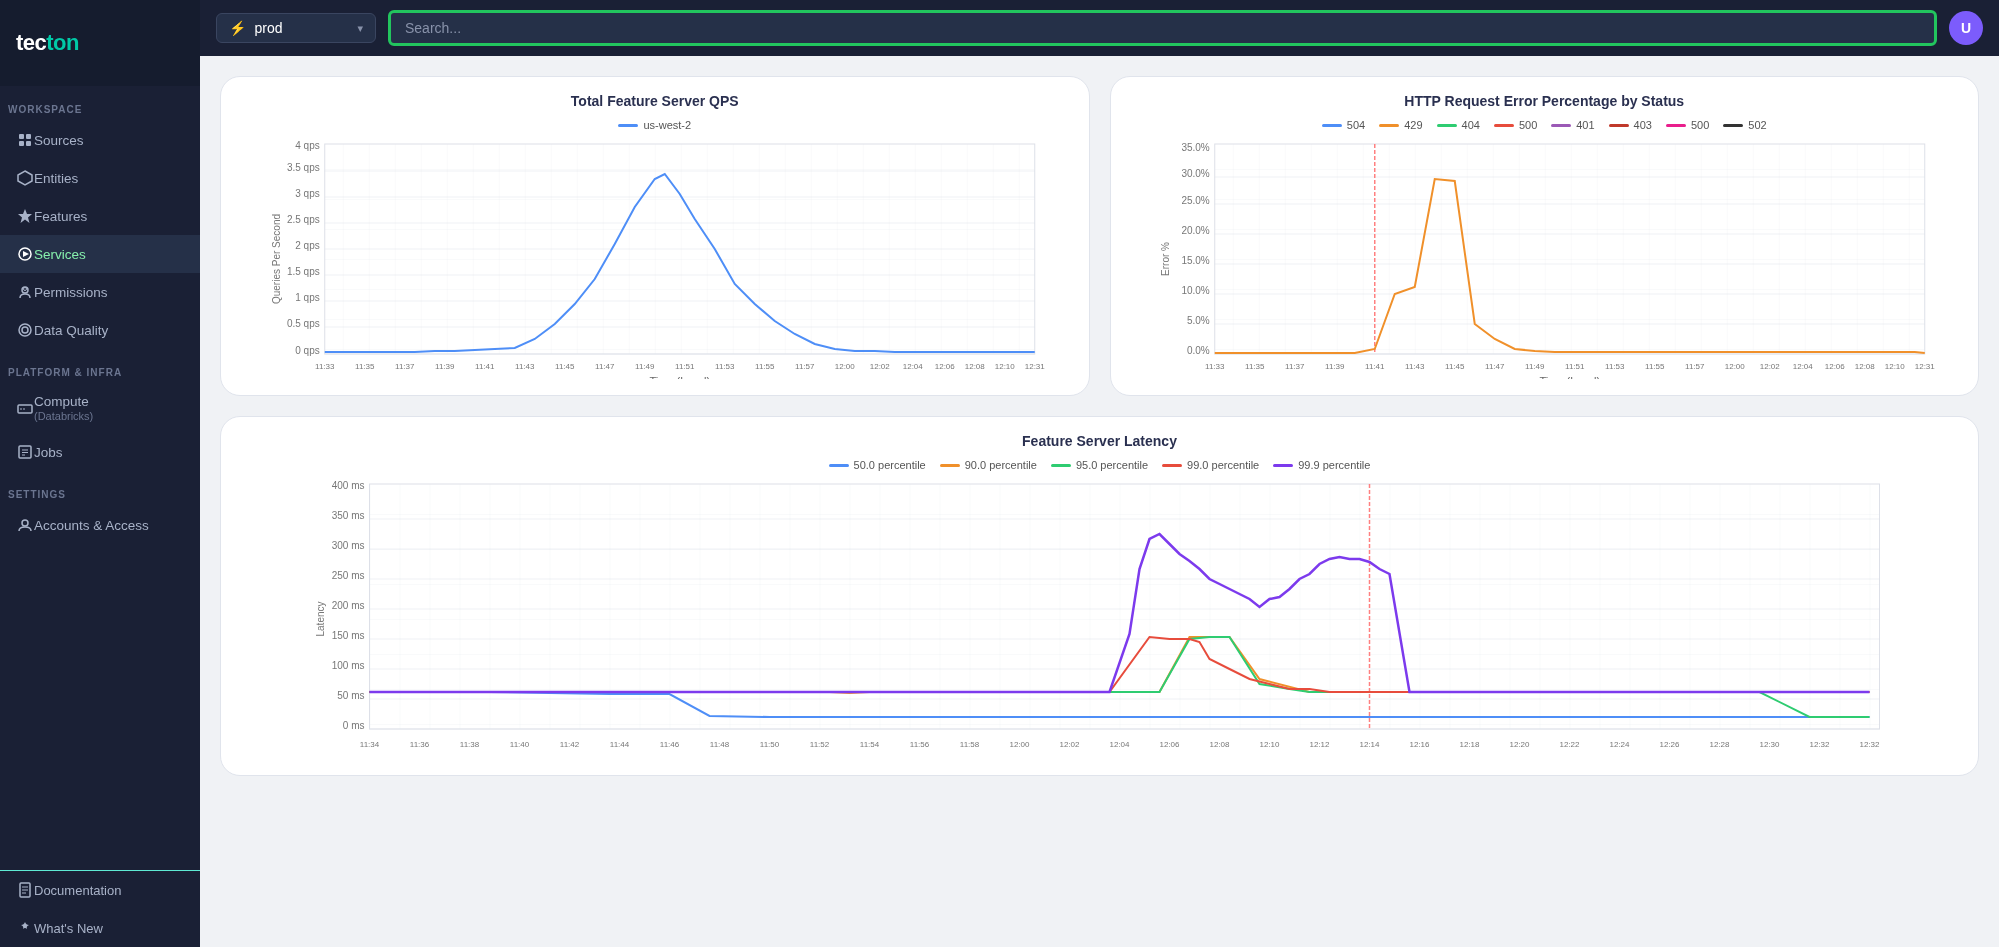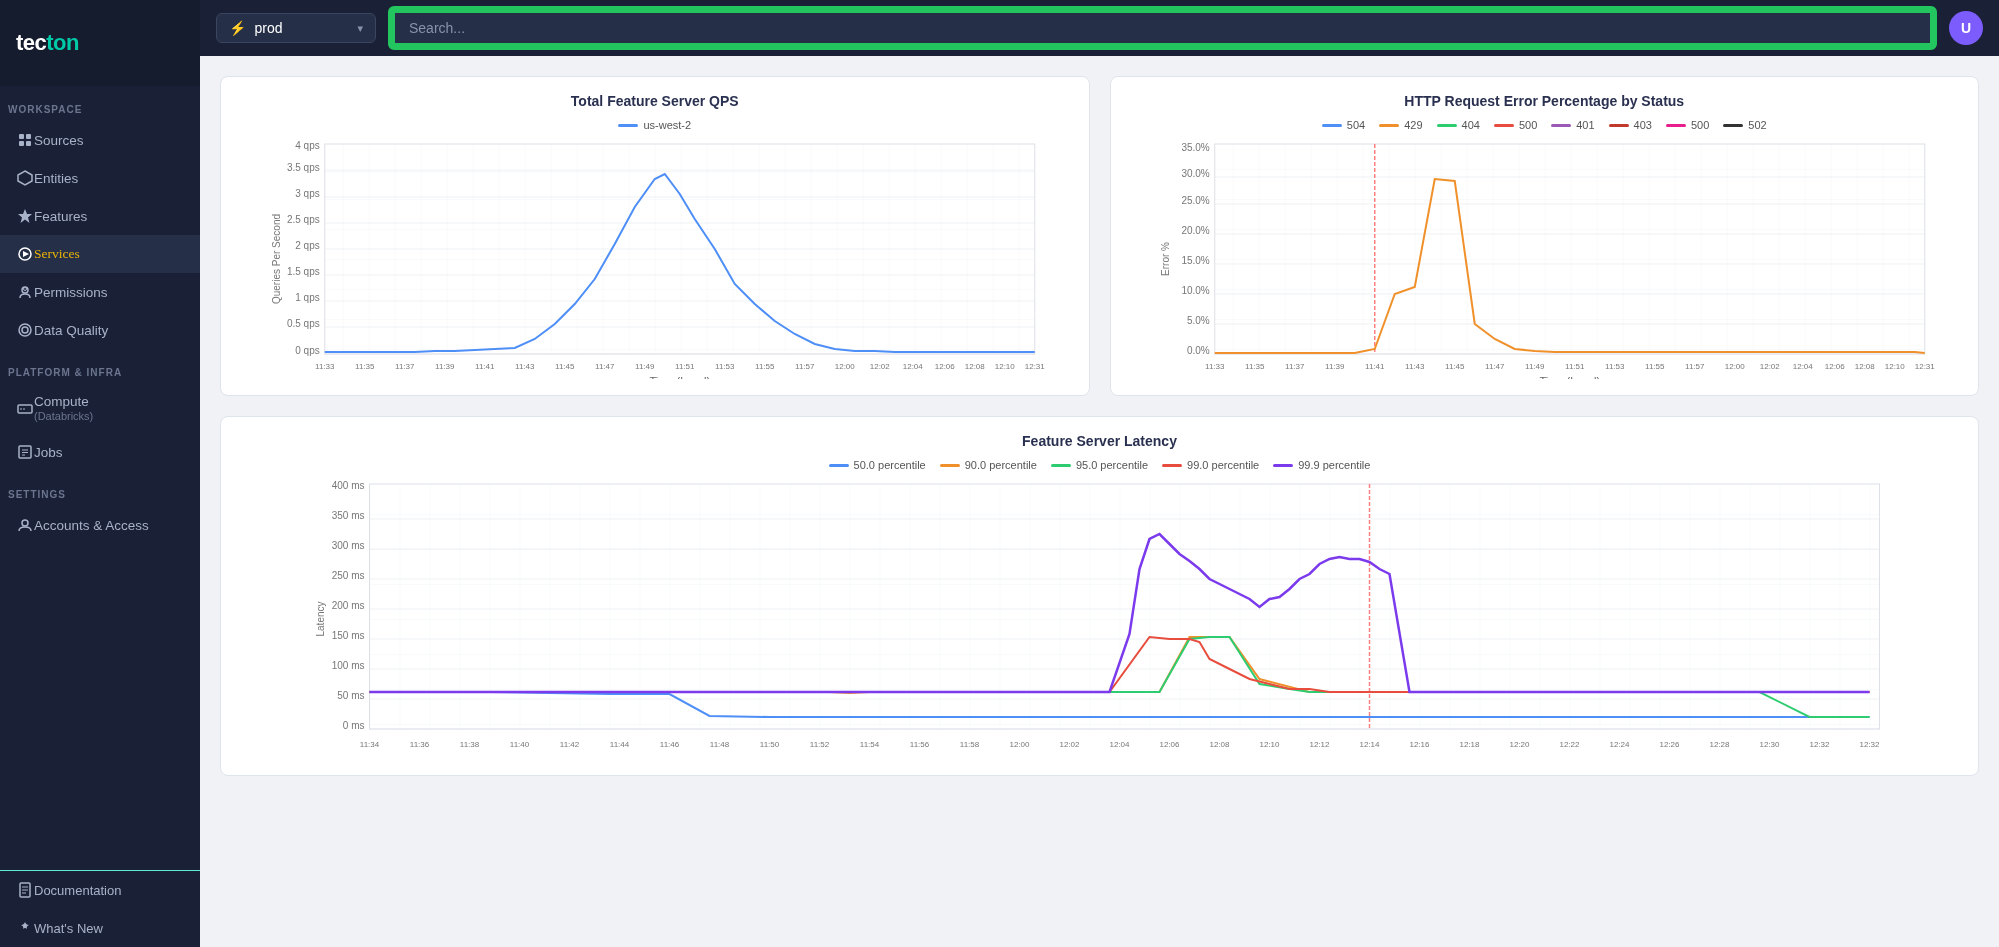--- a/index.html
+++ b/index.html
@@ -43,21 +43,21 @@
     .sidebar-item {
       display: flex;
       align-items: center;
       padding: 10px 16px;
       cursor: pointer;
       color: #a8b2c8;
       font-size: 13.5px;
       border-radius: 0;
       transition: background 0.15s;
     }
-    .sidebar-item.active { background: #253048; color: #eab308; font-family: Liberation Serif, serif; }
+    .sidebar-item.active { background: #253048; color: #86efac; }
     .sidebar-item .icon {
       width: 18px;
       height: 18px;
       display: flex;
       align-items: center;
       justify-content: center;
       flex-shrink: 0;
     }
 
     .sidebar-bottom {
@@ -95,21 +95,21 @@
       cursor: pointer;
       min-width: 160px;
     }
     #env-selector .bolt { color: #f0c040; font-size: 14px; }
     #env-selector .env-name { font-size: 14px; flex: 1; }
     #env-selector .chevron { color: #8892aa; font-size: 11px; }
 
     #search-bar {
       flex: 1;
       background: #253048;
-      border: 7px solid #22c55e;
+      border: 3px solid #22c55e;
       border-radius: 6px;
       padding: 7px 14px;
       color: #8892aa;
       font-size: 14px;
       display: flex;
       align-items: center;
     }
 
     #user-avatar {
       width: 34px;
@@ -140,21 +140,21 @@
       gap: 20px;
     }
 
     .charts-row {
       display: flex;
       gap: 20px;
     }
 
     .chart-card {
       background: #fff;
-      border-radius: 8px;
+      border-radius: 20px;
       border: 1px solid #e0e4ec;
       flex: 1;
       padding: 16px 20px 12px;
       min-height: 320px;
     }
     .chart-card.full-width {
       flex: none;
       width: 100%;
     }
 

